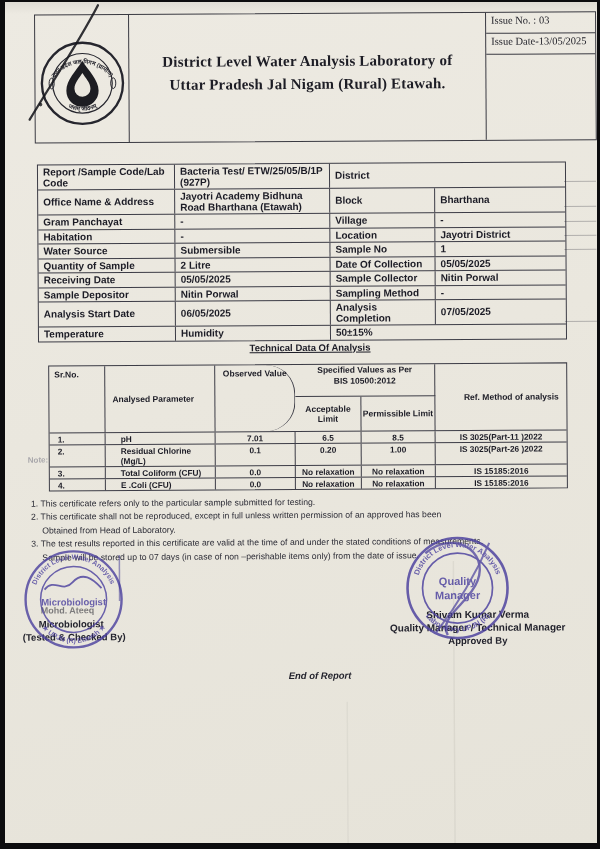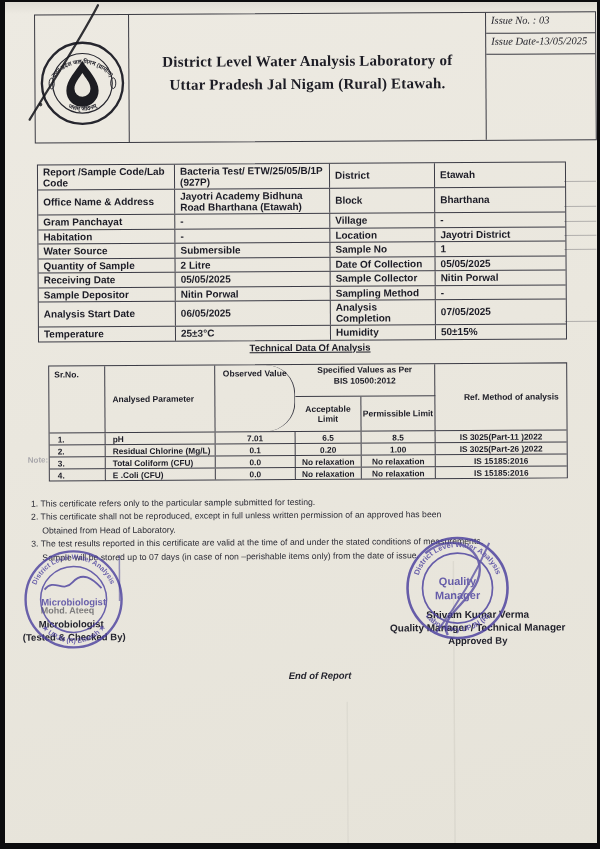--- a/index.html
+++ b/index.html
@@ -14,21 +14,21 @@
   
   .header-box{position:absolute;left:31px;top:11px;width:560px;height:127px;
     border:1.4px solid #3a3a42;display:grid;grid-template-columns:94px 1fr 110px;}
   .logo-cell{border-right:1.2px solid #3a3a42;position:relative;}
   .logo-cell svg{position:absolute;left:4px;top:25px;}
   .title-cell{padding-top:36px;text-align:center;}
   .title-line{font-family:"Liberation Serif",serif;font-weight:bold;font-size:15px;
     line-height:23px;color:#1d1d25;letter-spacing:.2px;}
   .issue-cell{border-left:1.2px solid #3a3a42;font-family:"Liberation Serif",serif;
     font-size:10.5px;color:#1d1d25;}
-  .issue-row{height:18px;border-bottom:1px solid #3a3a42;padding:2px 0 0 5px;white-space:nowrap;font-style:italic;}
+  .issue-row{height:18px;border-bottom:1px solid #3a3a42;padding:2px 0 0 5px;white-space:nowrap;}
 
   
   .info-table{position:absolute;left:33px;top:161px;width:527px;border:1.3px solid #3c3c46;}
   .irow{display:grid;grid-template-columns:137px 155px 105px 1fr;border-bottom:1px solid #3c3c46;}
   .irow:last-child{border-bottom:none;}
   .icell{border-right:1px solid #3c3c46;padding:2px 5px 1px 5px;font-weight:bold;
     font-size:10px;line-height:10.5px;color:#1c1c26;display:flex;align-items:center;}
   .icell:last-child{border-right:none;}
   .r-med{min-height:17px;}
   .r-tall{min-height:21px;}
@@ -51,21 +51,21 @@
   .h-acc{grid-row:2;grid-column:4;border-right:1px solid #3c3c46;text-align:center;
     display:flex;align-items:center;justify-content:center;}
   .h-per{grid-row:2;grid-column:5;border-right:1px solid #3c3c46;text-align:center;
     display:flex;align-items:center;justify-content:center;}
   .h-ref{grid-row:1/3;grid-column:6;display:flex;align-items:center;justify-content:center;text-align:right;padding-left:21px;}
   .trow{display:grid;grid-template-columns:56px 110px 80px 66px 74px 1fr;
     border-bottom:1px solid #3c3c46;min-height:11px;}
   .trow:last-child{border-bottom:none;}
   .tc{font-weight:bold;font-size:8.3px;line-height:10px;padding-top:1px;color:#1c1c26;}
   .c-sr{border-right:1px solid #3c3c46;padding-left:8px;}
-  .c-param{border-right:1px solid #3c3c46;padding-left:7px;}
+  .c-param{border-right:1px solid #3c3c46;padding-left:15px;}
   .c-obs,.c-acc,.c-per{border-right:1px solid #3c3c46;text-align:center;}
   .c-ref{text-align:center;}
 
   
   .note-label{position:absolute;left:22px;top:452px;font-size:8px;color:rgba(115,115,130,.55);font-weight:bold;}
   .notes{position:absolute;left:25px;top:494px;width:555px;font-size:8.7px;line-height:13.4px;color:#2b2b35;}
   .note-line{white-space:nowrap;}
   .cont{margin-left:11px;}
 
   
@@ -122,21 +122,20 @@
           <div class="issue-row">Issue No. : 03</div>
           <div class="issue-row">Issue Date-13/05/2025</div>
         </div>
       </div>
 
       <div class="info-table">
         <div class="irow r-med">
           <div class="icell">Report /Sample Code/Lab Code</div>
           <div class="icell bi">Bacteria Test/ ETW/25/05/B/1P (927P)</div>
           <div class="icell">District</div>
-          <div class="icell">Etawah</div>
         </div>
         <div class="irow r-tall">
           <div class="icell">Office Name &amp; Address</div>
           <div class="icell">Jayotri Academy Bidhuna Road Bharthana (Etawah)</div>
           <div class="icell">Block</div>
           <div class="icell">Bharthana</div>
         </div>
         <div class="irow r-std">
           <div class="icell">Gram Panchayat</div>
           <div class="icell">-</div>
@@ -174,21 +173,20 @@
           <div class="icell">-</div>
         </div>
         <div class="irow r-std">
           <div class="icell">Analysis Start Date</div>
           <div class="icell">06/05/2025</div>
           <div class="icell">Analysis Completion</div>
           <div class="icell">07/05/2025</div>
         </div>
         <div class="irow r-std">
           <div class="icell">Temperature</div>
-          <div class="icell">25±3°C</div>
           <div class="icell">Humidity</div>
           <div class="icell">50±15%</div>
         </div>
       </div>
 
       <div class="tech-heading">Technical Data Of Analysis</div>
 
       <div class="tech-table">
         <div class="thead">
           <div class="hc h-sr">Sr.No.</div>

